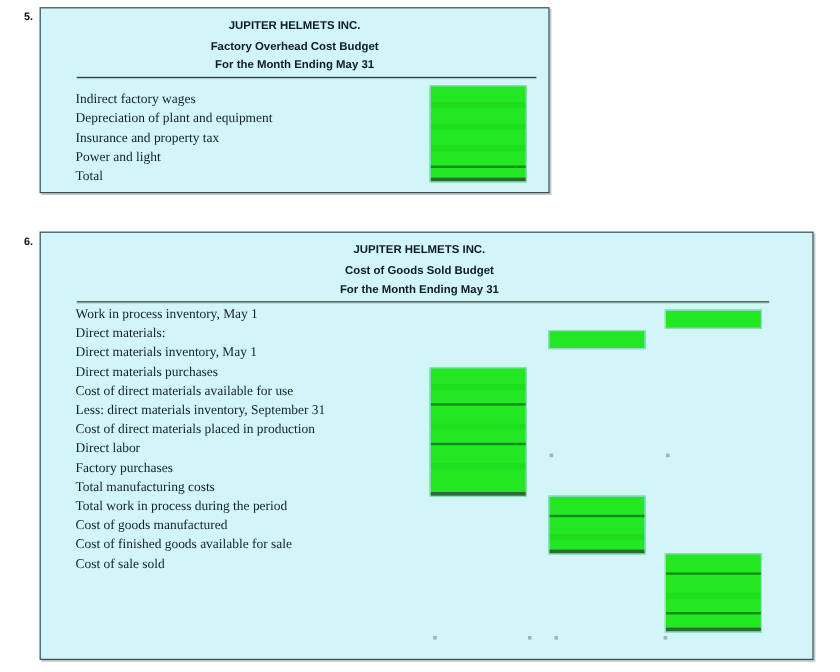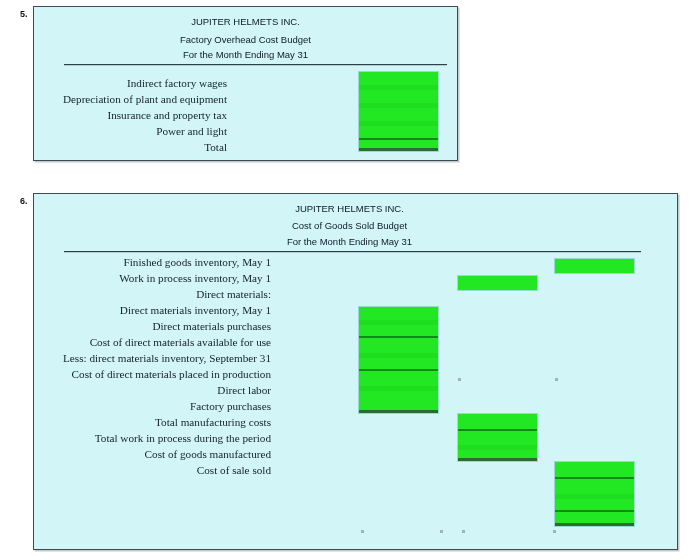--- a/index.html
+++ b/index.html
@@ -56,21 +56,21 @@
     height: 357px;
   }
 
   
   .stmt-head {
     position: absolute;
     left: 0;
     width: 100%;
     text-align: center;
     font-family: "Liberation Sans", "DejaVu Sans", sans-serif;
-    font-weight: normal;
+    font-weight: bold;
     font-size: 9.5px;
     color: #0c1a28;
     white-space: nowrap;
   }
   #panel-5 .hl1 { top: 9px; }
   #panel-5 .hl2 { top: 27px; }
   #panel-5 .hl3 { top: 42px; }
 
   
   #panel-6 .hl1 { top: 9px; left: -6px; }
@@ -88,21 +88,20 @@
   #rule-6 { left: 30px;  top: 57px;  width: 577px; }
 
   
   .rows {
     position: absolute;
     font-family: "Liberation Serif", "DejaVu Serif", serif;
     font-size: 11.2px;
     color: #14202b;
     line-height: 16px;
     white-space: nowrap;
-    text-align: right;
   }
   #rows-5 { left: 29px; top: 68px; }
   #rows-6 { left: 29px; top: 60px; }
   .rows .row { height: 16px; }
 
   
   .ansbox {
     position: absolute;
     background: #22e723;
     border: 1px solid #9bd9cf;
@@ -188,33 +187,33 @@
 
   <div class="panel" id="panel-6">
 
     <div class="stmt-head hl1">JUPITER HELMETS INC.</div>
     <div class="stmt-head hl2">Cost of Goods Sold Budget</div>
     <div class="stmt-head hl3">For the Month Ending May 31</div>
 
     <div class="head-rule" id="rule-6"></div>
 
     <div class="rows" id="rows-6">
-      <div class="row">Finished goods inventory, May 1</div>
       <div class="row">Work in process inventory, May 1</div>
       <div class="row">Direct materials:</div>
       <div class="row">Direct materials inventory, May 1</div>
       <div class="row">Direct materials purchases</div>
       <div class="row">Cost of direct materials available for use</div>
       <div class="row">Less: direct materials inventory, September 31</div>
       <div class="row">Cost of direct materials placed in production</div>
       <div class="row">Direct labor</div>
       <div class="row">Factory purchases</div>
       <div class="row">Total manufacturing costs</div>
       <div class="row">Total work in process during the period</div>
       <div class="row">Cost of goods manufactured</div>
+      <div class="row">Cost of finished goods available for sale</div>
       <div class="row">Cost of sale sold</div>
     </div>
 
     <div class="ansbox" id="box-6-fg"></div>
 
     <div class="ansbox" id="box-6-wip"></div>
 
     <div class="ansbox" id="box-6-dm">
       <div class="band" style="top:13px;"></div>
       <div class="subrule" style="top:29px;"></div>

